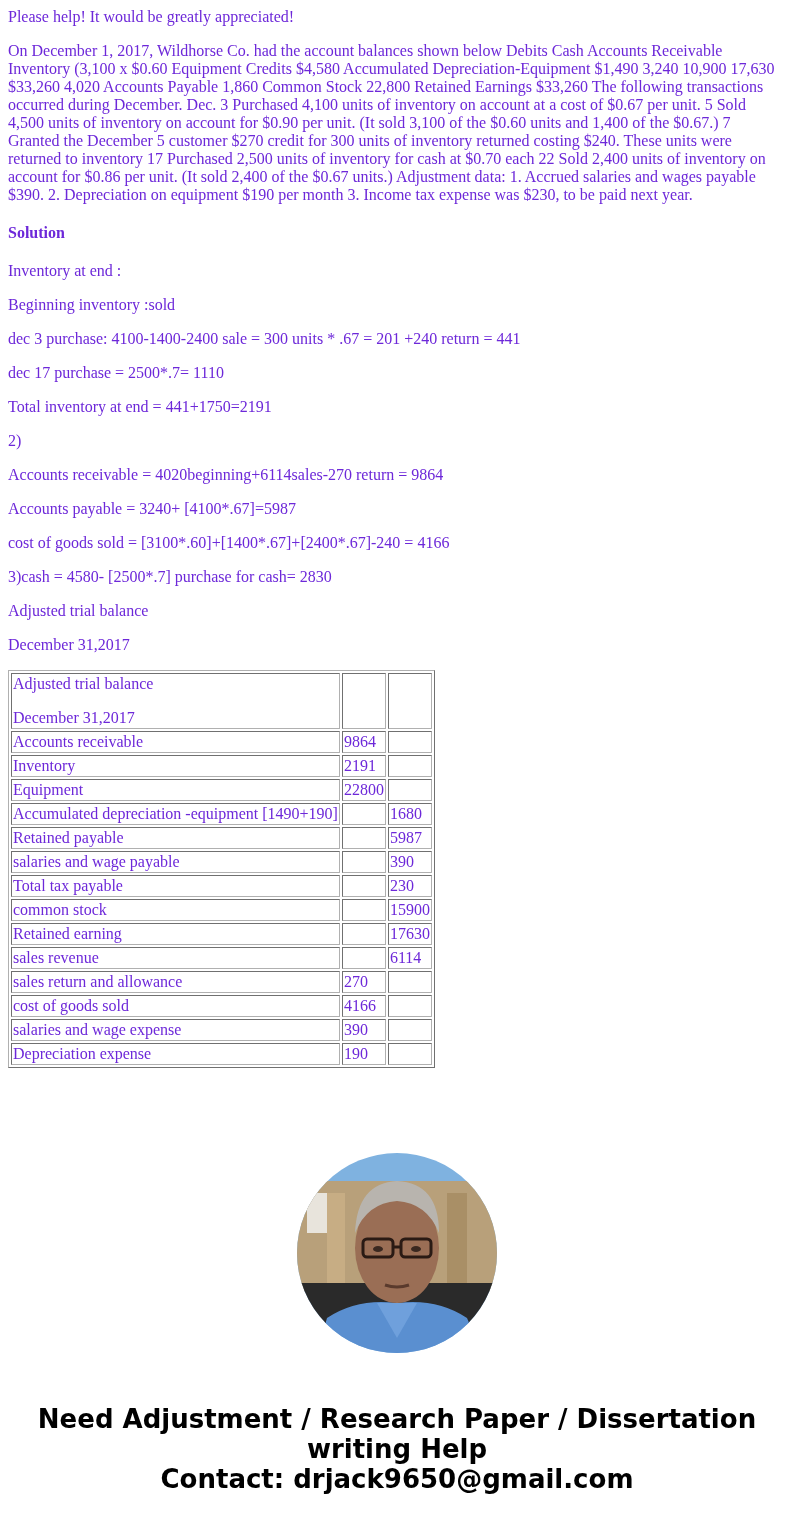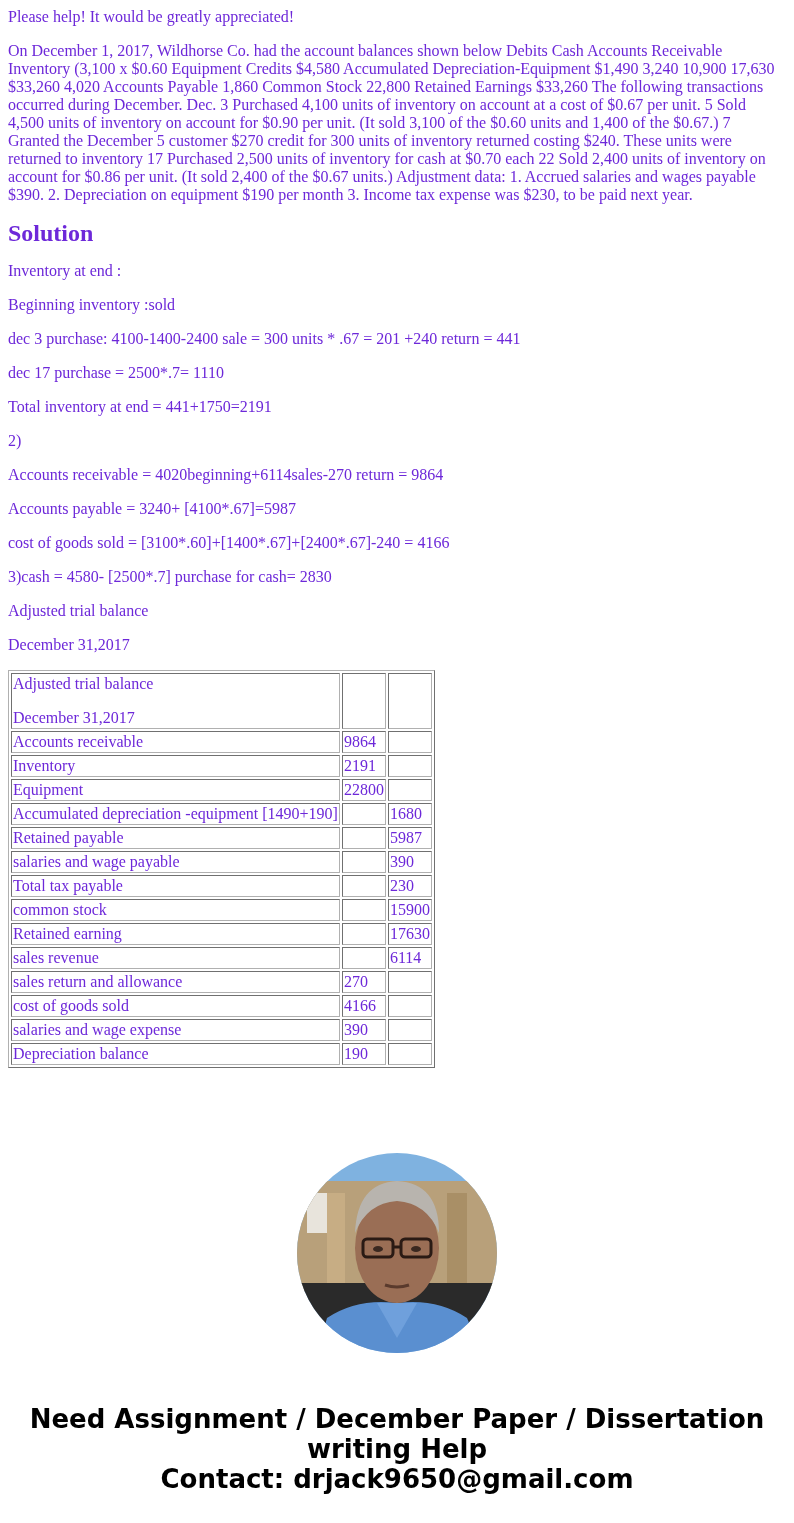--- a/index.html
+++ b/index.html
@@ -5,21 +5,21 @@
     html, body { margin: 0; padding: 0; background: #ffffff; }
     body { width: 794px; height: 1523px; position: relative; overflow: hidden; }
     .content {
       position: absolute; left: 8px; top: 0; width: 778px;
       height: 1122px; overflow: hidden;
       font-family: "Liberation Serif", "DejaVu Serif", serif;
       font-size: 16px; line-height: 18px; color: #6d28d9;
     }
     .content p { margin: 16px 0; }
     .content p.first { margin-top: 8px; }
-    .content h3 { font-size: 24px; font-weight: bold; margin: 18px 0; line-height: 22px; }
+    .content h3 { font-size: 16px; font-weight: bold; margin: 18px 0; line-height: 22px; }
     table.tb {
       border: 1px solid #808080; border-collapse: separate; border-spacing: 2px;
       border-color: #b0b0b0 #707070 #707070 #b0b0b0;
       margin-top: 16px;
     }
     table.tb td {
       border: 1px solid #808080; padding: 1px;
       border-color: #707070 #b0b0b0 #b0b0b0 #707070;
       vertical-align: top; white-space: nowrap;
       font-size: 16px; line-height: 18px;
@@ -127,21 +127,21 @@
           <td>cost of goods sold</td>
           <td class="num">4166</td>
           <td class="num"></td>
         </tr>
         <tr>
           <td>salaries and wage expense</td>
           <td class="num">390</td>
           <td class="num"></td>
         </tr>
         <tr>
-          <td>Depreciation balance</td>
+          <td>Depreciation expense</td>
           <td class="num">190</td>
           <td class="num"></td>
         </tr>
       </tbody>
   </table>
 </div>
 
 <div class="avatar-wrap">
   <svg width="200" height="200" viewBox="0 0 200 200">
     <rect x="0" y="0" width="200" height="200" fill="#7fb2e0"></rect>
@@ -157,16 +157,16 @@
     <rect x="66" y="86" width="30" height="18" rx="4" fill="none" stroke="#2a1a14" stroke-width="3"></rect>
     <rect x="104" y="86" width="30" height="18" rx="4" fill="none" stroke="#2a1a14" stroke-width="3"></rect>
     <line x1="96" y1="94" x2="104" y2="94" stroke="#2a1a14" stroke-width="3"></line>
     <ellipse cx="81" cy="96" rx="5" ry="3" fill="#3a2820"></ellipse>
     <ellipse cx="119" cy="96" rx="5" ry="3" fill="#3a2820"></ellipse>
     <path d="M88 132 Q100 136 112 132" stroke="#5a3a2c" stroke-width="3" fill="none"></path>
   </svg>
 </div>
 
 <div class="promo">
-  <div>Need Assignment / December Paper / Dissertation</div>
+  <div>Need Adjustment / Research Paper / Dissertation</div>
   <div>writing Help</div>
   <div>Contact: drjack9650@gmail.com</div>
 </div>
 
 </body></html>

